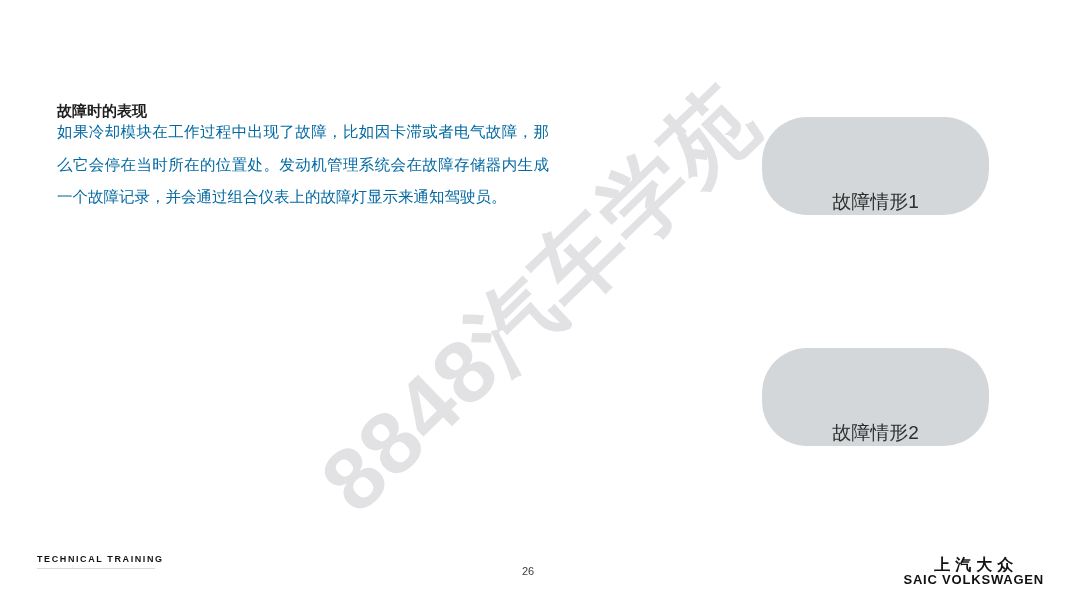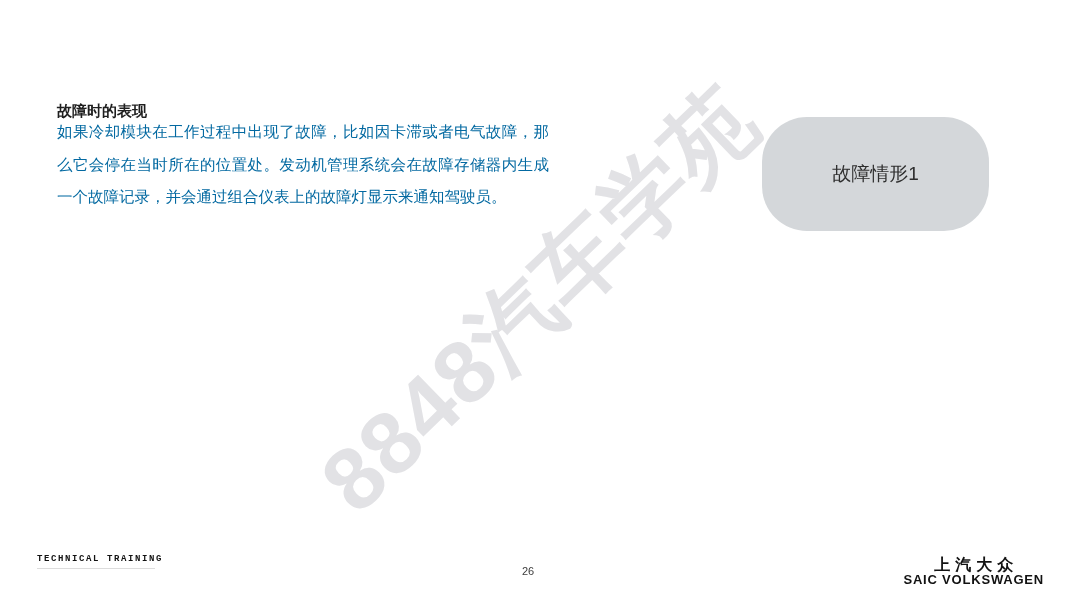--- a/index.html
+++ b/index.html
@@ -61,25 +61,25 @@
     color: #0369a1;
     text-align: justify;
   }
   .para-1 { top: 116px; }
   .para-2 { top: 343px; }
 
   .pill-button {
     position: absolute;
     left: 762px;
     width: 227px;
-    height: 114px;
+    height: 98px;
     background: #d4d7da;
     border-radius: 45px;
     display: flex;
-    align-items: center;
+    align-items: flex-end;
     justify-content: center;
     font-size: 19px;
     color: #2e2e2e;
     cursor: pointer;
   }
   .pill-1 { top: 117px; }
   .pill-2 { top: 348px; }
 
   
   .footer-left {
@@ -93,21 +93,20 @@
     color: #121212;
     letter-spacing: 6px;
     line-height: 22px;
   }
   .footer-left .en {
     font-size: 9px;
     font-weight: bold;
     color: #121212;
     letter-spacing: 1.6px;
     line-height: 11px;
-    font-family: Liberation Mono, monospace;
   }
   .footer-left .rule {
     margin-top: 3px;
     width: 118px;
     height: 1px;
     background: #dcdcdc;
   }
 
   .page-number {
     position: absolute;
@@ -153,20 +152,23 @@
 
     <div class="subheading">故障时的表现</div>
 
     <p class="body-para para-1">如果冷却模块在工作过程中出现了故障，比如因卡滞或者电气故障，那么它会停在当时所在的位置处。发动机管理系统会在故障存储器内生成一个故障记录，并会通过组合仪表上的故障灯显示来通知驾驶员。</p>
 
 
     <div class="pill-button pill-1">
       <span>故障情形1</span>
     </div>
 
+    <div class="pill-button pill-2">
+      <span>故障情形2</span>
+    </div>
 
     <div class="footer-left">
       <div class="en">TECHNICAL TRAINING</div>
       <div class="rule"></div>
     </div>
 
     <div class="page-number">26</div>
 
     <div class="footer-right">
       <div class="cn">上汽大众</div>

